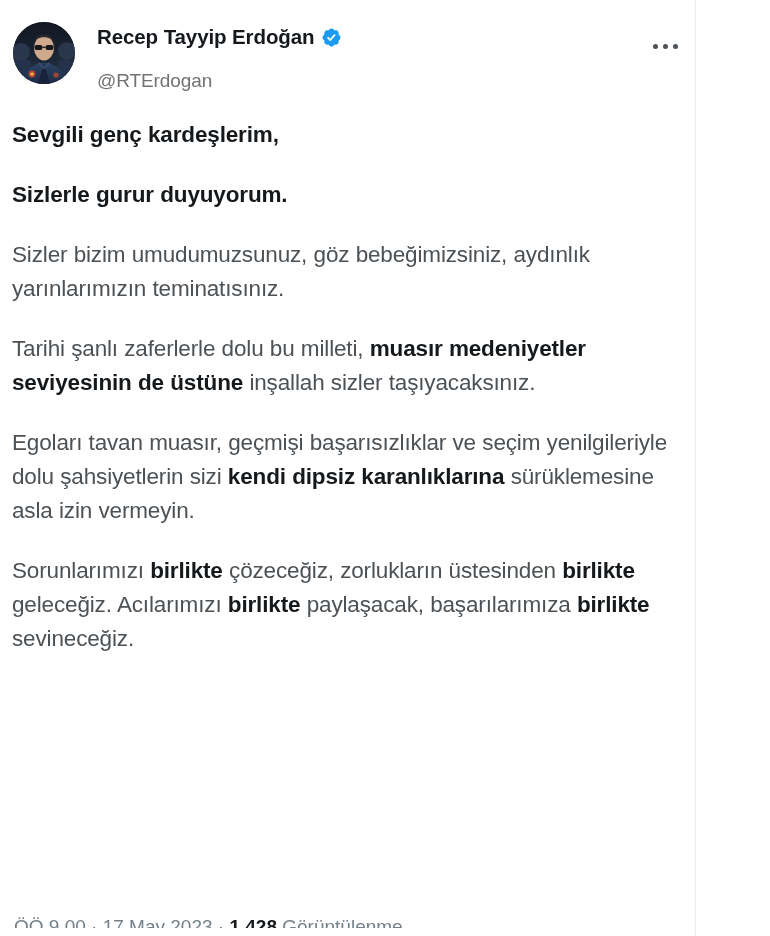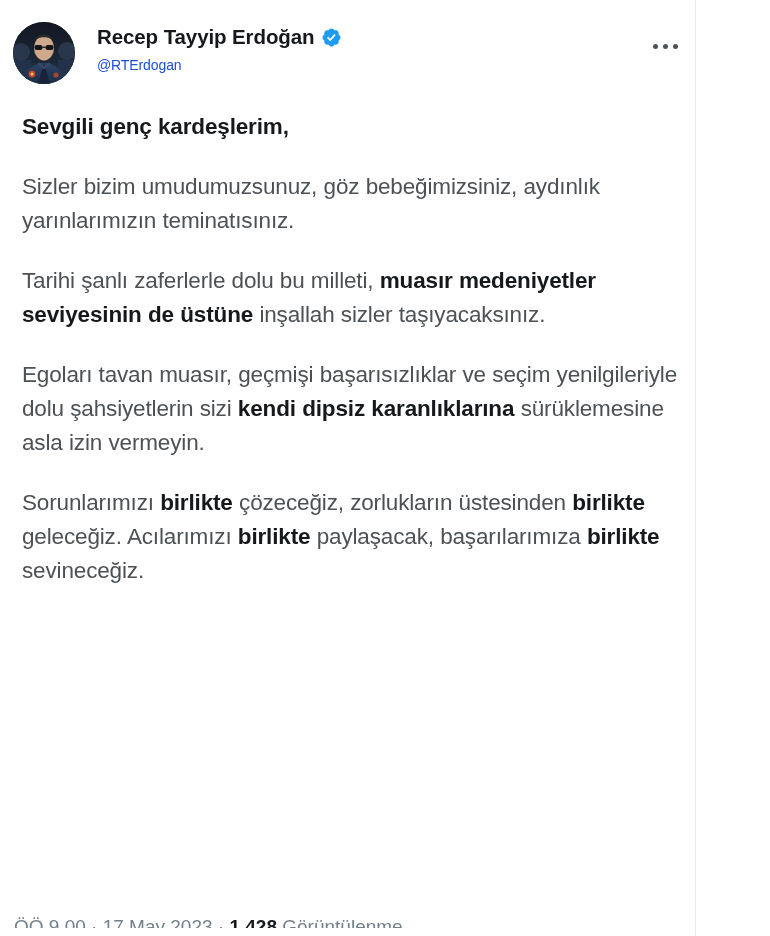--- a/index.html
+++ b/index.html
@@ -68,23 +68,23 @@
     white-space: nowrap;
   }
   .verified-badge {
     width: 21px;
     height: 21px;
     flex: 0 0 21px;
     display: block;
     margin-top: 1px;
   }
   .handle {
-    margin-top: 8px;
-    font-size: 14px;
-    color: #1d4ed8;
+    margin-top: 21px;
+    font-size: 19px;
+    color: #737373;
     letter-spacing: -0.1px;
     line-height: 1.2;
   }
 
   .more-button {
     position: absolute;
     top: 36px;
     right: 22px;
     width: 34px;
     height: 20px;
@@ -97,21 +97,21 @@
   .more-button .dot {
     width: 5px;
     height: 5px;
     border-radius: 50%;
     background: #4d5358;
     display: block;
   }
 
   
   .tweet-body {
-    padding: 0 16px 0 22px;
+    padding: 0 16px 0 12px;
     margin-top: 26px;
     box-sizing: border-box;
   }
   .para {
     font-size: 22.5px;
     line-height: 34px;
     color: #4c5155;
     margin: 0 0 26px 0;
     letter-spacing: -0.15px;
     word-spacing: 0.2px;
@@ -213,20 +213,21 @@
 
     <div class="more-button">
       <span class="dot"></span>
       <span class="dot"></span>
       <span class="dot"></span>
     </div>
   </div>
 
   <div class="tweet-body" id="tweet-body">
       <div class="para all-bold"><span>Sevgili genç kardeşlerim,</span></div>
+      <div class="para all-bold"><span>Sizlerle gurur duyuyorum.</span></div>
       <div class="para"><span>Sizler bizim umudumuzsunuz, göz bebeğimizsiniz, aydınlık yarınlarımızın teminatısınız.</span></div>
       <div class="para"><span>Tarihi şanlı zaferlerle dolu bu milleti, </span><span class="b">muasır medeniyetler seviyesinin de üstüne</span><span> inşallah sizler taşıyacaksınız.</span></div>
       <div class="para"><span>Egoları tavan muasır, geçmişi başarısızlıklar ve seçim yenilgileriyle dolu şahsiyetlerin sizi </span><span class="b">kendi dipsiz karanlıklarına</span><span> sürüklemesine asla izin vermeyin.</span></div>
       <div class="para"><span>Sorunlarımızı </span><span class="b">birlikte</span><span> çözeceğiz, zorlukların üstesinden </span><span class="b">birlikte</span><span> geleceğiz. Acılarımızı </span><span class="b">birlikte</span><span> paylaşacak, başarılarımıza </span><span class="b">birlikte</span><span> sevineceğiz.</span></div>
     </div>
 
   <div class="tweet-meta">
     <span class="meta-text" id="meta-text">ÖÖ 9.00 · 17 May 2023 · <b>1.428</b> Görüntülenme</span>
   </div>
 

